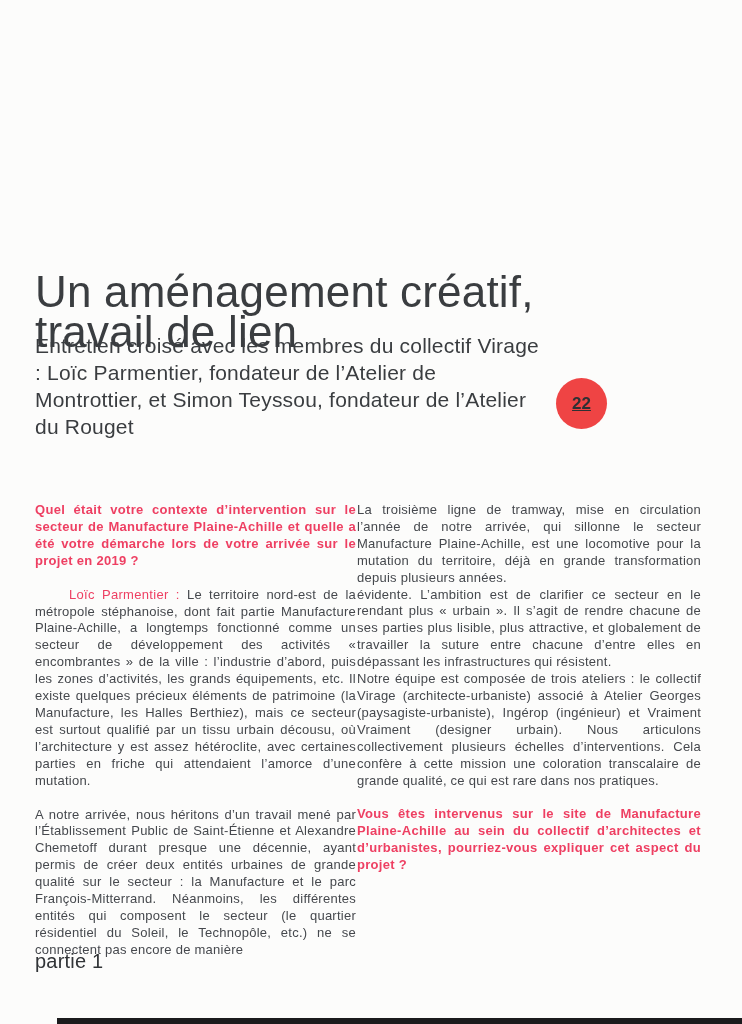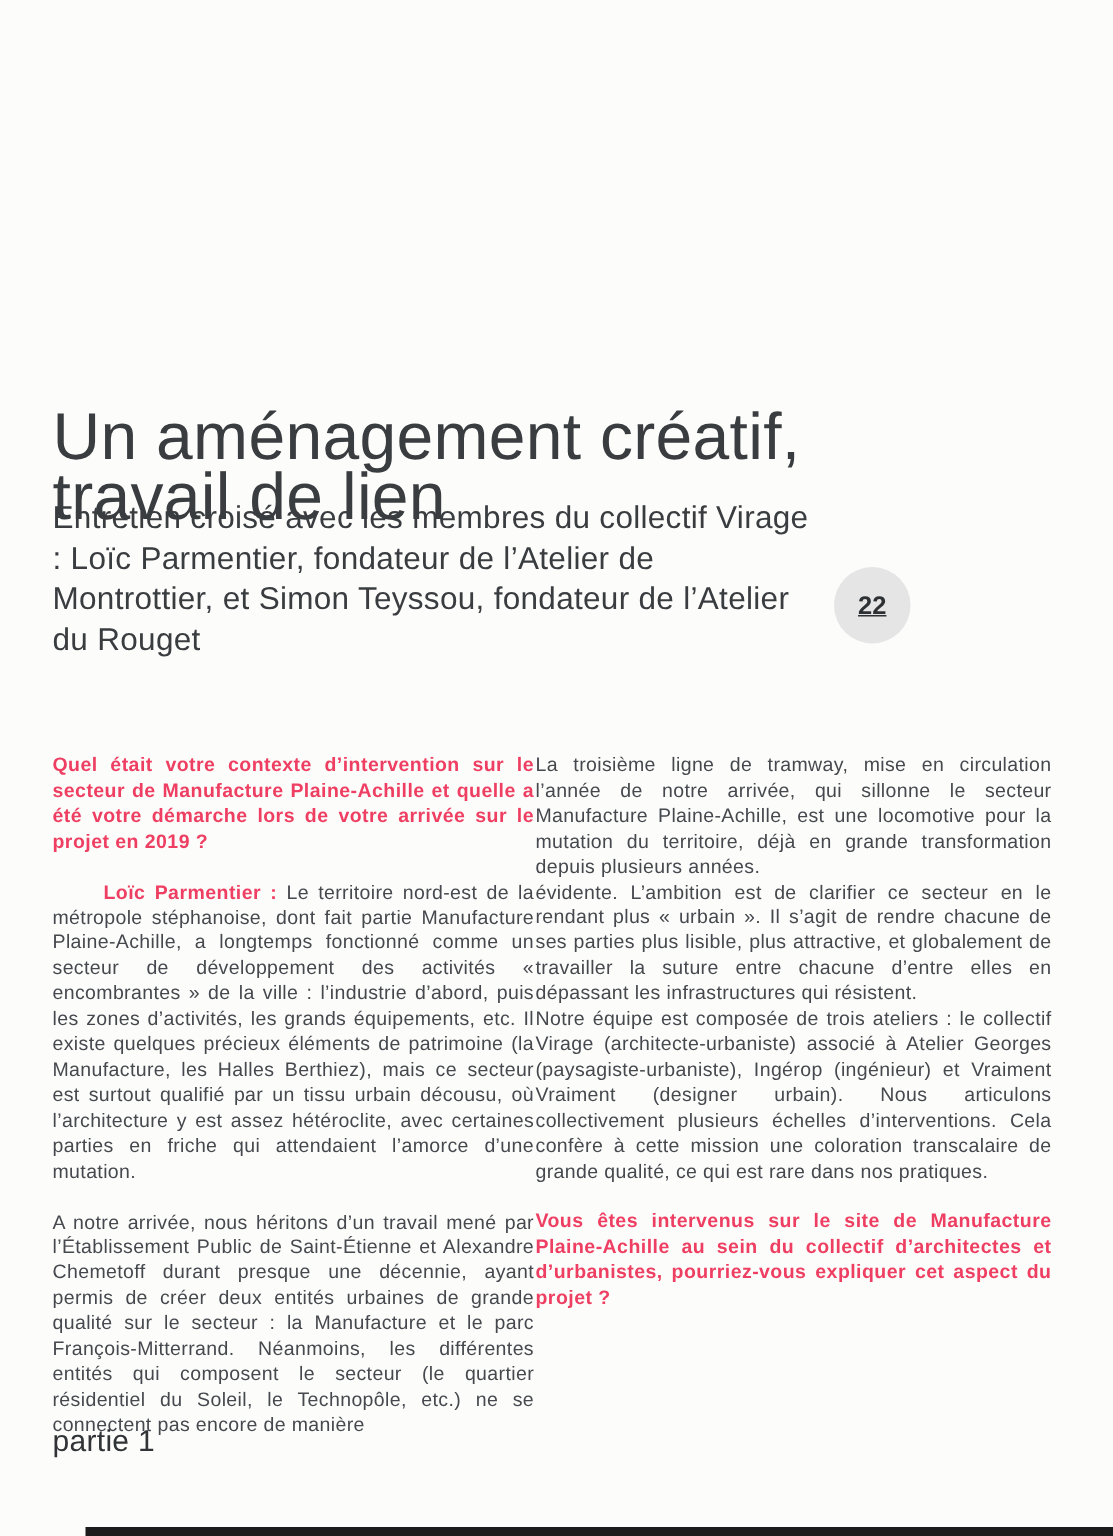--- a/index.html
+++ b/index.html
@@ -65,21 +65,21 @@
     line-height: 16.9px;
     letter-spacing: 0.25px;
     color: #45484d;
   }
   .block + .block { margin-top: 17px; }
   .block.flush { margin-top: 0; }
   .block.question {
     font-weight: 700;
     letter-spacing: 0.3px;
   }
-  .speaker { font-weight: 700; letter-spacing: 0.3px; padding-left: 34px; }
+  .speaker { font-weight: 400; letter-spacing: 0.3px; padding-left: 34px; }
   .footer-label {
     position: absolute;
     left: 35px;
     top: 950px;
     font-size: 20px;
     color: #313437;
     letter-spacing: 0.2px;
   }
   .bottom-bar {
     position: absolute;
@@ -94,21 +94,21 @@
 
 <div class="page">
 
   <h1 class="page-title">
     <span>Un aménagement créatif,</span><br>
     <span>travail de lien</span>
   </h1>
 
   <div class="page-subtitle">Entretien croisé avec les membres du collectif Virage : Loïc Parmentier, fondateur de l’Atelier de Montrottier, et Simon Teyssou, fondateur de l’Atelier du Rouget</div>
 
-  <div class="page-badge" style="background: #e5e5e5; text-decoration: underline;">
+  <div class="page-badge" style="background: #ef4444; text-decoration: underline;">
     <span>22</span>
   </div>
 
   <div class="columns">
     <div class="col col-left" id="col-left">
         <p class="block question" style="color: rgb(238, 63, 98);">Quel était votre contexte d’intervention sur le secteur de Manufacture Plaine-Achille et quelle a été votre démarche lors de votre arrivée sur le projet en 2019 ?</p>
         <p class="block answer"><span class="speaker" style="color: rgb(238, 63, 98);">Loïc Parmentier : </span>Le territoire nord-est de la métropole stéphanoise, dont fait partie Manufacture Plaine-Achille, a longtemps fonctionné comme un secteur de développement des activités « encombrantes » de la ville : l’industrie d’abord, puis les zones d’activités, les grands équipements, etc. Il existe quelques précieux éléments de patrimoine (la Manufacture, les Halles Berthiez), mais ce secteur est surtout qualifié par un tissu urbain décousu, où l’architecture y est assez hétéroclite, avec certaines parties en friche qui attendaient l’amorce d’une mutation.</p>
         <p class="block paragraph">A notre arrivée, nous héritons d’un travail mené par l’Établissement Public de Saint-Étienne et Alexandre Chemetoff durant presque une décennie, ayant permis de créer deux entités urbaines de grande qualité sur le secteur : la Manufacture et le parc François-Mitterrand. Néanmoins, les différentes entités qui composent le secteur (le quartier résidentiel du Soleil, le Technopôle, etc.) ne se connectent pas encore de manière</p>
       </div>
     <div class="col col-right" id="col-right">

